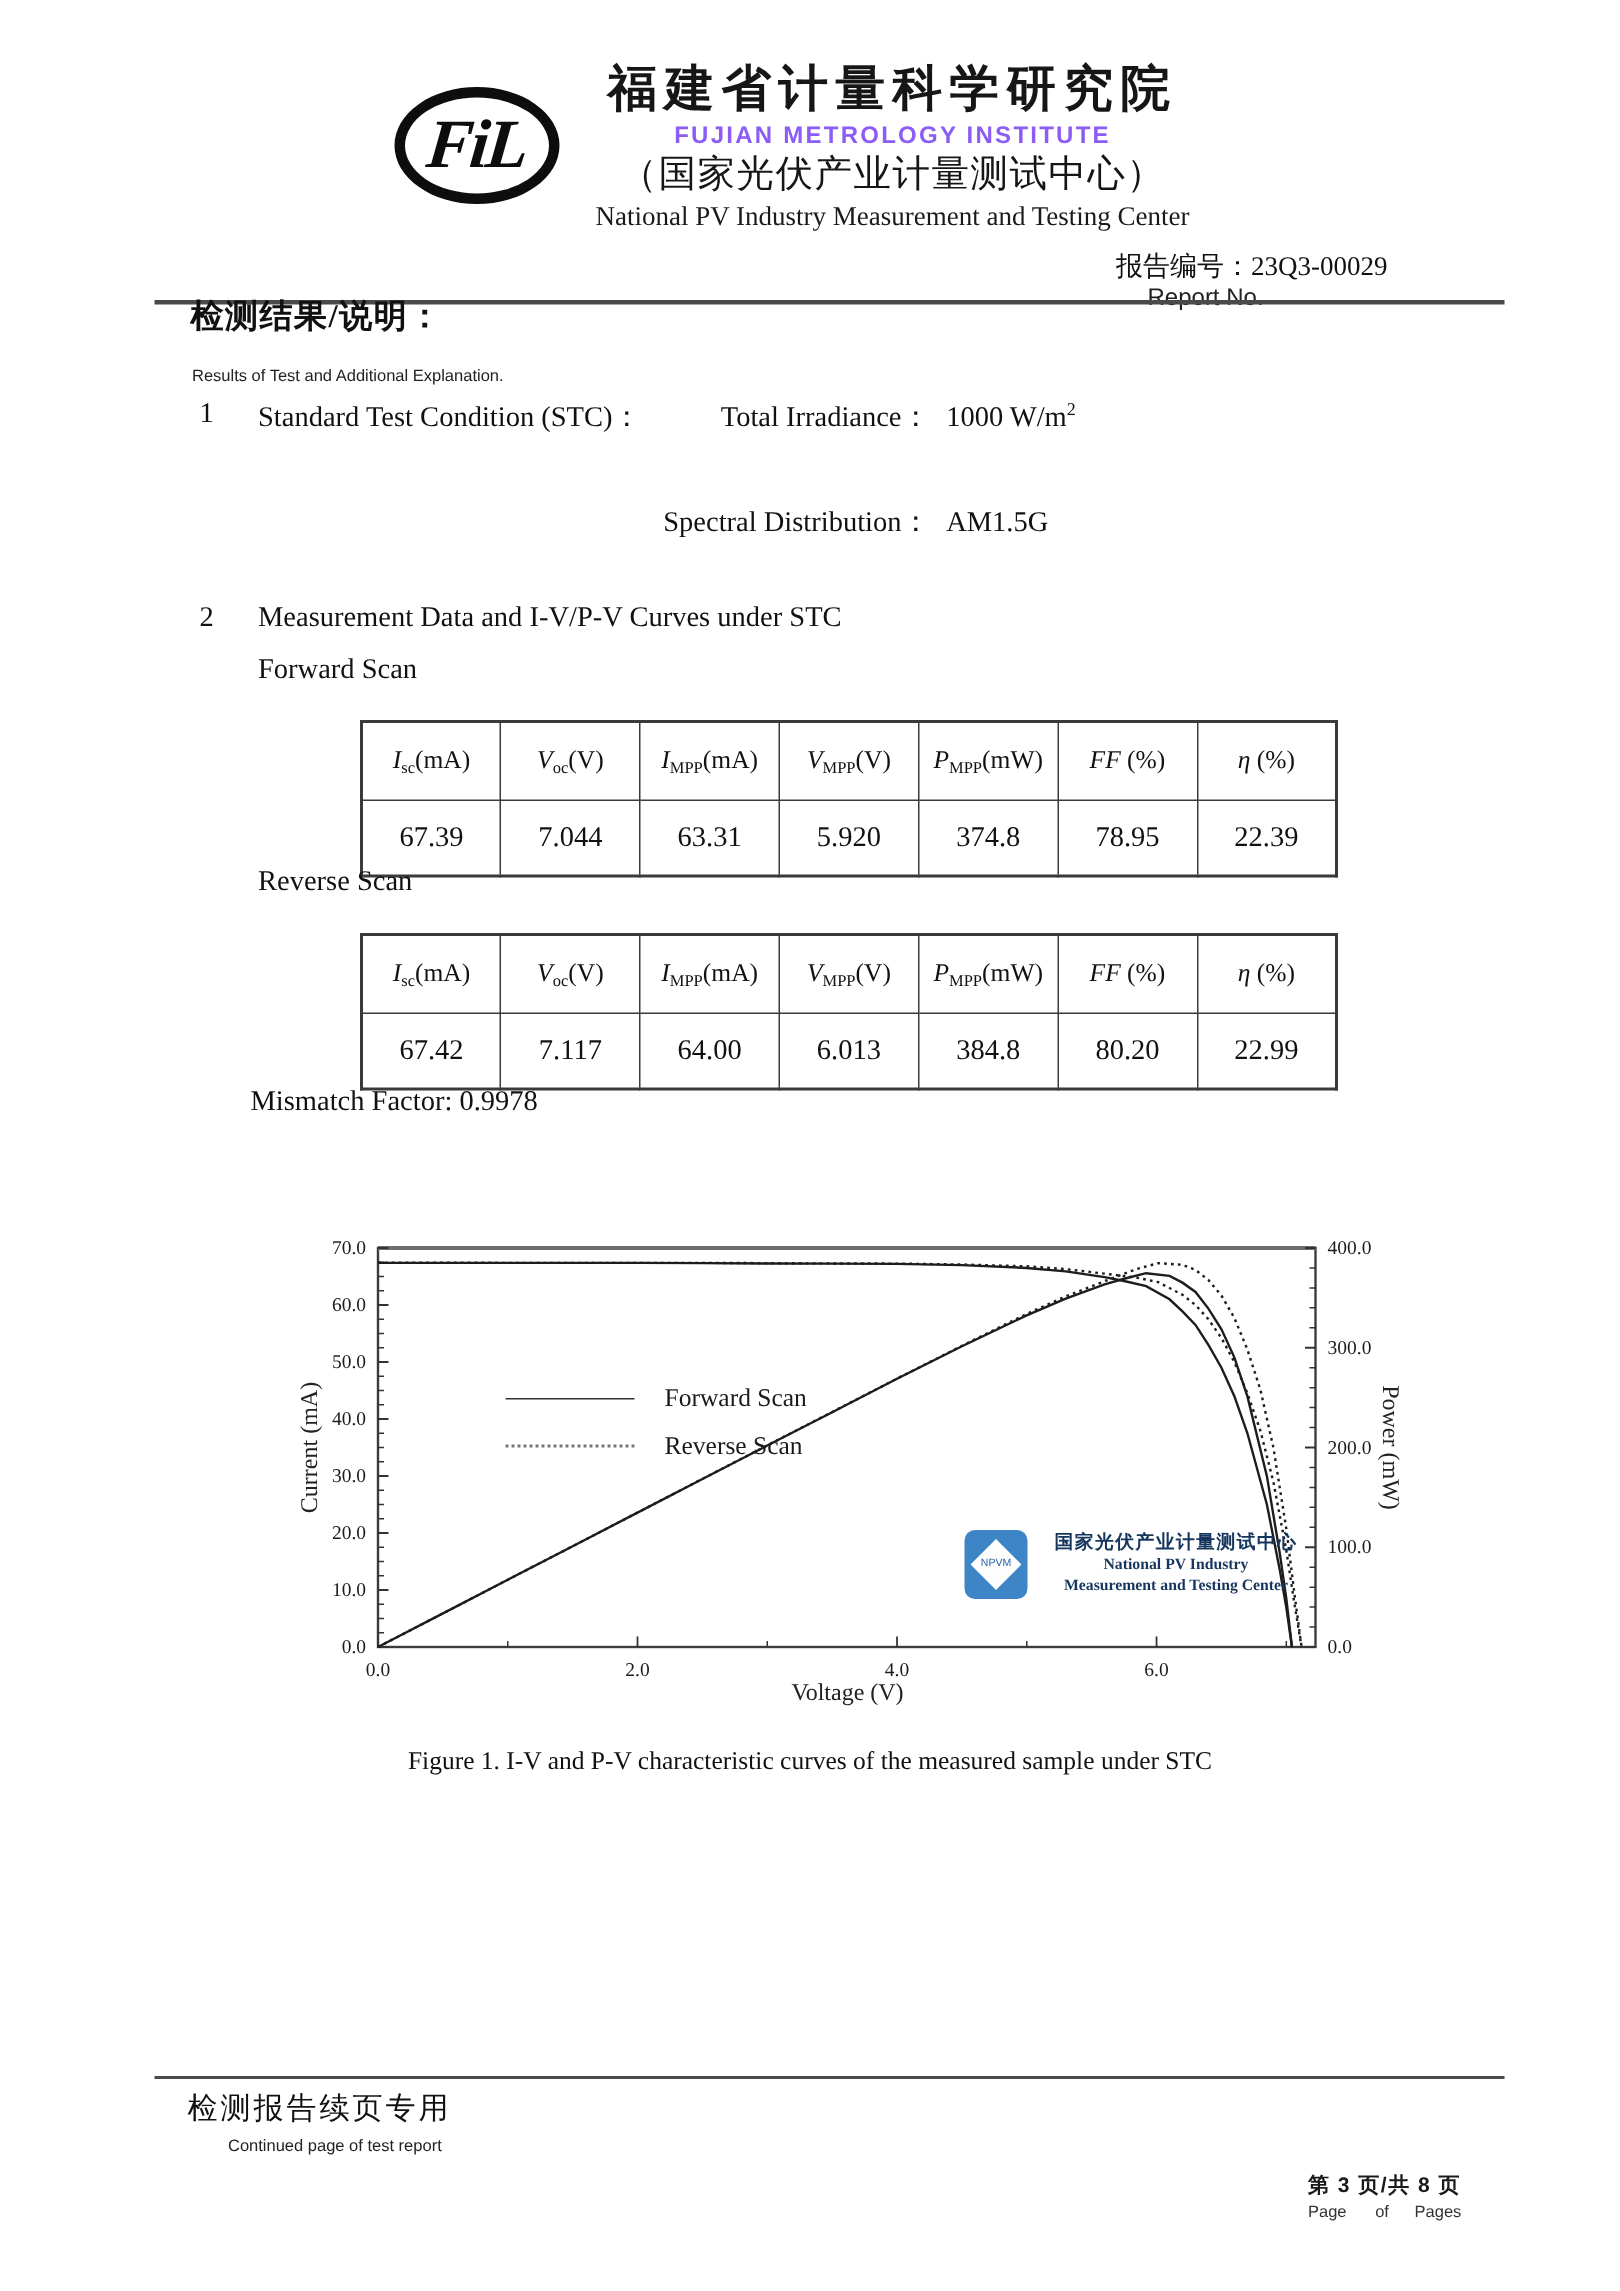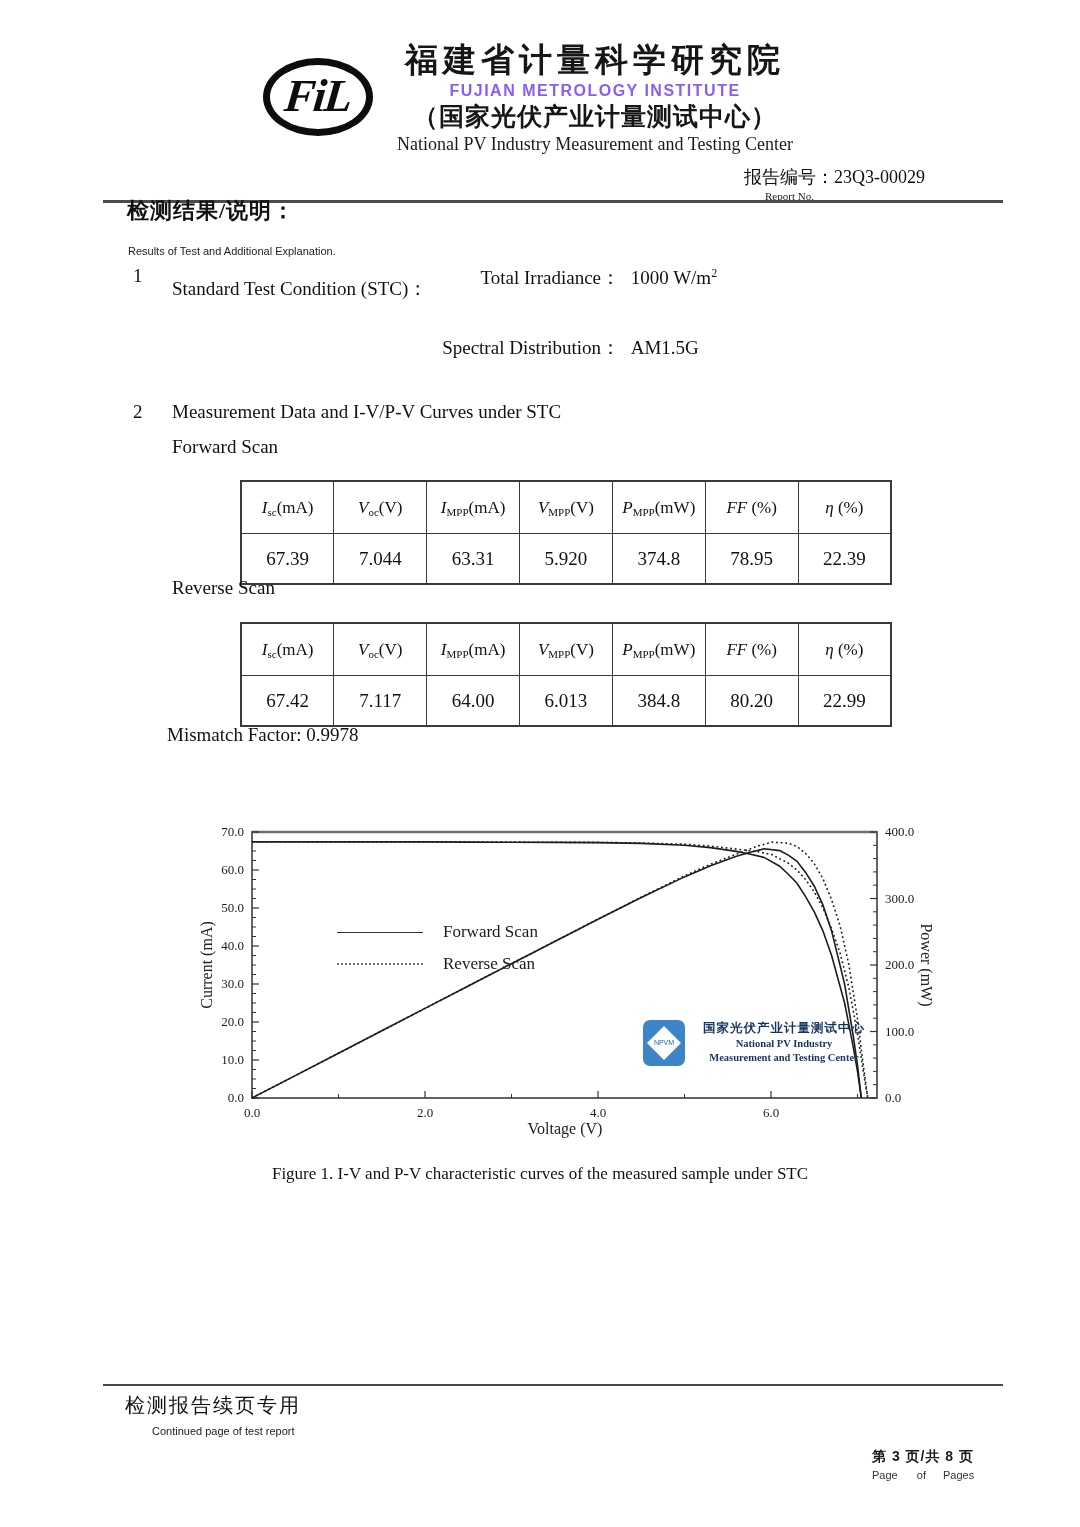--- a/index.html
+++ b/index.html
@@ -10,25 +10,25 @@
 
   
   .logo-oval{left:263px;top:58px;width:96px;height:64px;border:7px solid #0d0d0d;border-radius:50%;
              display:flex;align-items:center;justify-content:center;}
   .logo-oval span{font-style:italic;font-weight:bold;font-size:46px;letter-spacing:-2px;
                   transform:translateY(-2px) skewX(-6deg);color:#0d0d0d;}
   .title-col{left:388px;top:24px;width:414px;text-align:center;margin-top:17px;}
   .t-cn{font-size:33px;font-weight:600;letter-spacing:5px;color:#161616;line-height:1.2;}
   .t-en{font-size:16px;font-weight:bold;letter-spacing:1.5px;color:#8b5cf6;line-height:1.25;
         font-family:"Liberation Sans","DejaVu Sans",sans-serif;}
-  .c-cn{font-size:25px;font-weight:700;letter-spacing:1px;color:#161616;line-height:1.3;}
+  .c-cn{font-size:25px;font-weight:400;letter-spacing:1px;color:#161616;line-height:1.3;}
   .c-en{font-size:18px;color:#1a1a1a;line-height:1.3;}
 
   .report-no{left:744px;top:165px;font-size:18px;white-space:nowrap;}
-  .report-no-en{left:765px;top:190px;font-size:11px;color:#222;font-family:Liberation Serif, serif;}
+  .report-no-en{left:765px;top:190px;font-size:16px;color:#222;}
   .rule{background:#4a4a4a;height:2px;}
   .rule-top{left:103px;top:200px;width:900px;height:3px;}
   .rule-foot{left:103px;top:1384px;width:900px;}
 
   
   .sec-title{left:127px;top:196px;font-size:22px;font-weight:600;letter-spacing:1px;}
   .sec-sub{left:128px;top:245px;font-size:11px;color:#222;}
   .doc-text{font-size:19px;white-space:nowrap;}
   .cond-label{width:320px;text-align:right;display:inline-block;}
 
@@ -92,21 +92,21 @@
   </div>
 
   <div class="abs report-no"><span>报告编号：</span><span>23Q3-00029</span></div>
   <div class="abs report-no-en sans">Report No.</div>
   <div class="abs rule rule-top"></div>
 
   <div class="abs sec-title">检测结果/说明：</div>
   <div class="abs sec-sub sans">Results of Test and Additional Explanation.</div>
 
   <div class="abs doc-text" style="left:133px;top:265px;">1</div>
-  <div class="abs doc-text" style="left:172px;top:265px;margin-top:11px;">Standard Test Condition (STC)：</div>
+  <div class="abs doc-text" style="left:172px;top:265px;">Standard Test Condition (STC)：</div>
 
   <div class="abs doc-text" style="left:300px;top:265px;">
     <span class="cond-label">Total Irradiance：</span>
     <span style="margin-left:6px;">1000 W/m</span><sup style="font-size:12px;">2</sup>
   </div>
 
 
   <div class="abs doc-text" style="left:300px;top:335px;">
     <span class="cond-label">Spectral Distribution：</span>
     <span style="margin-left:6px;">AM1.5G</span>

